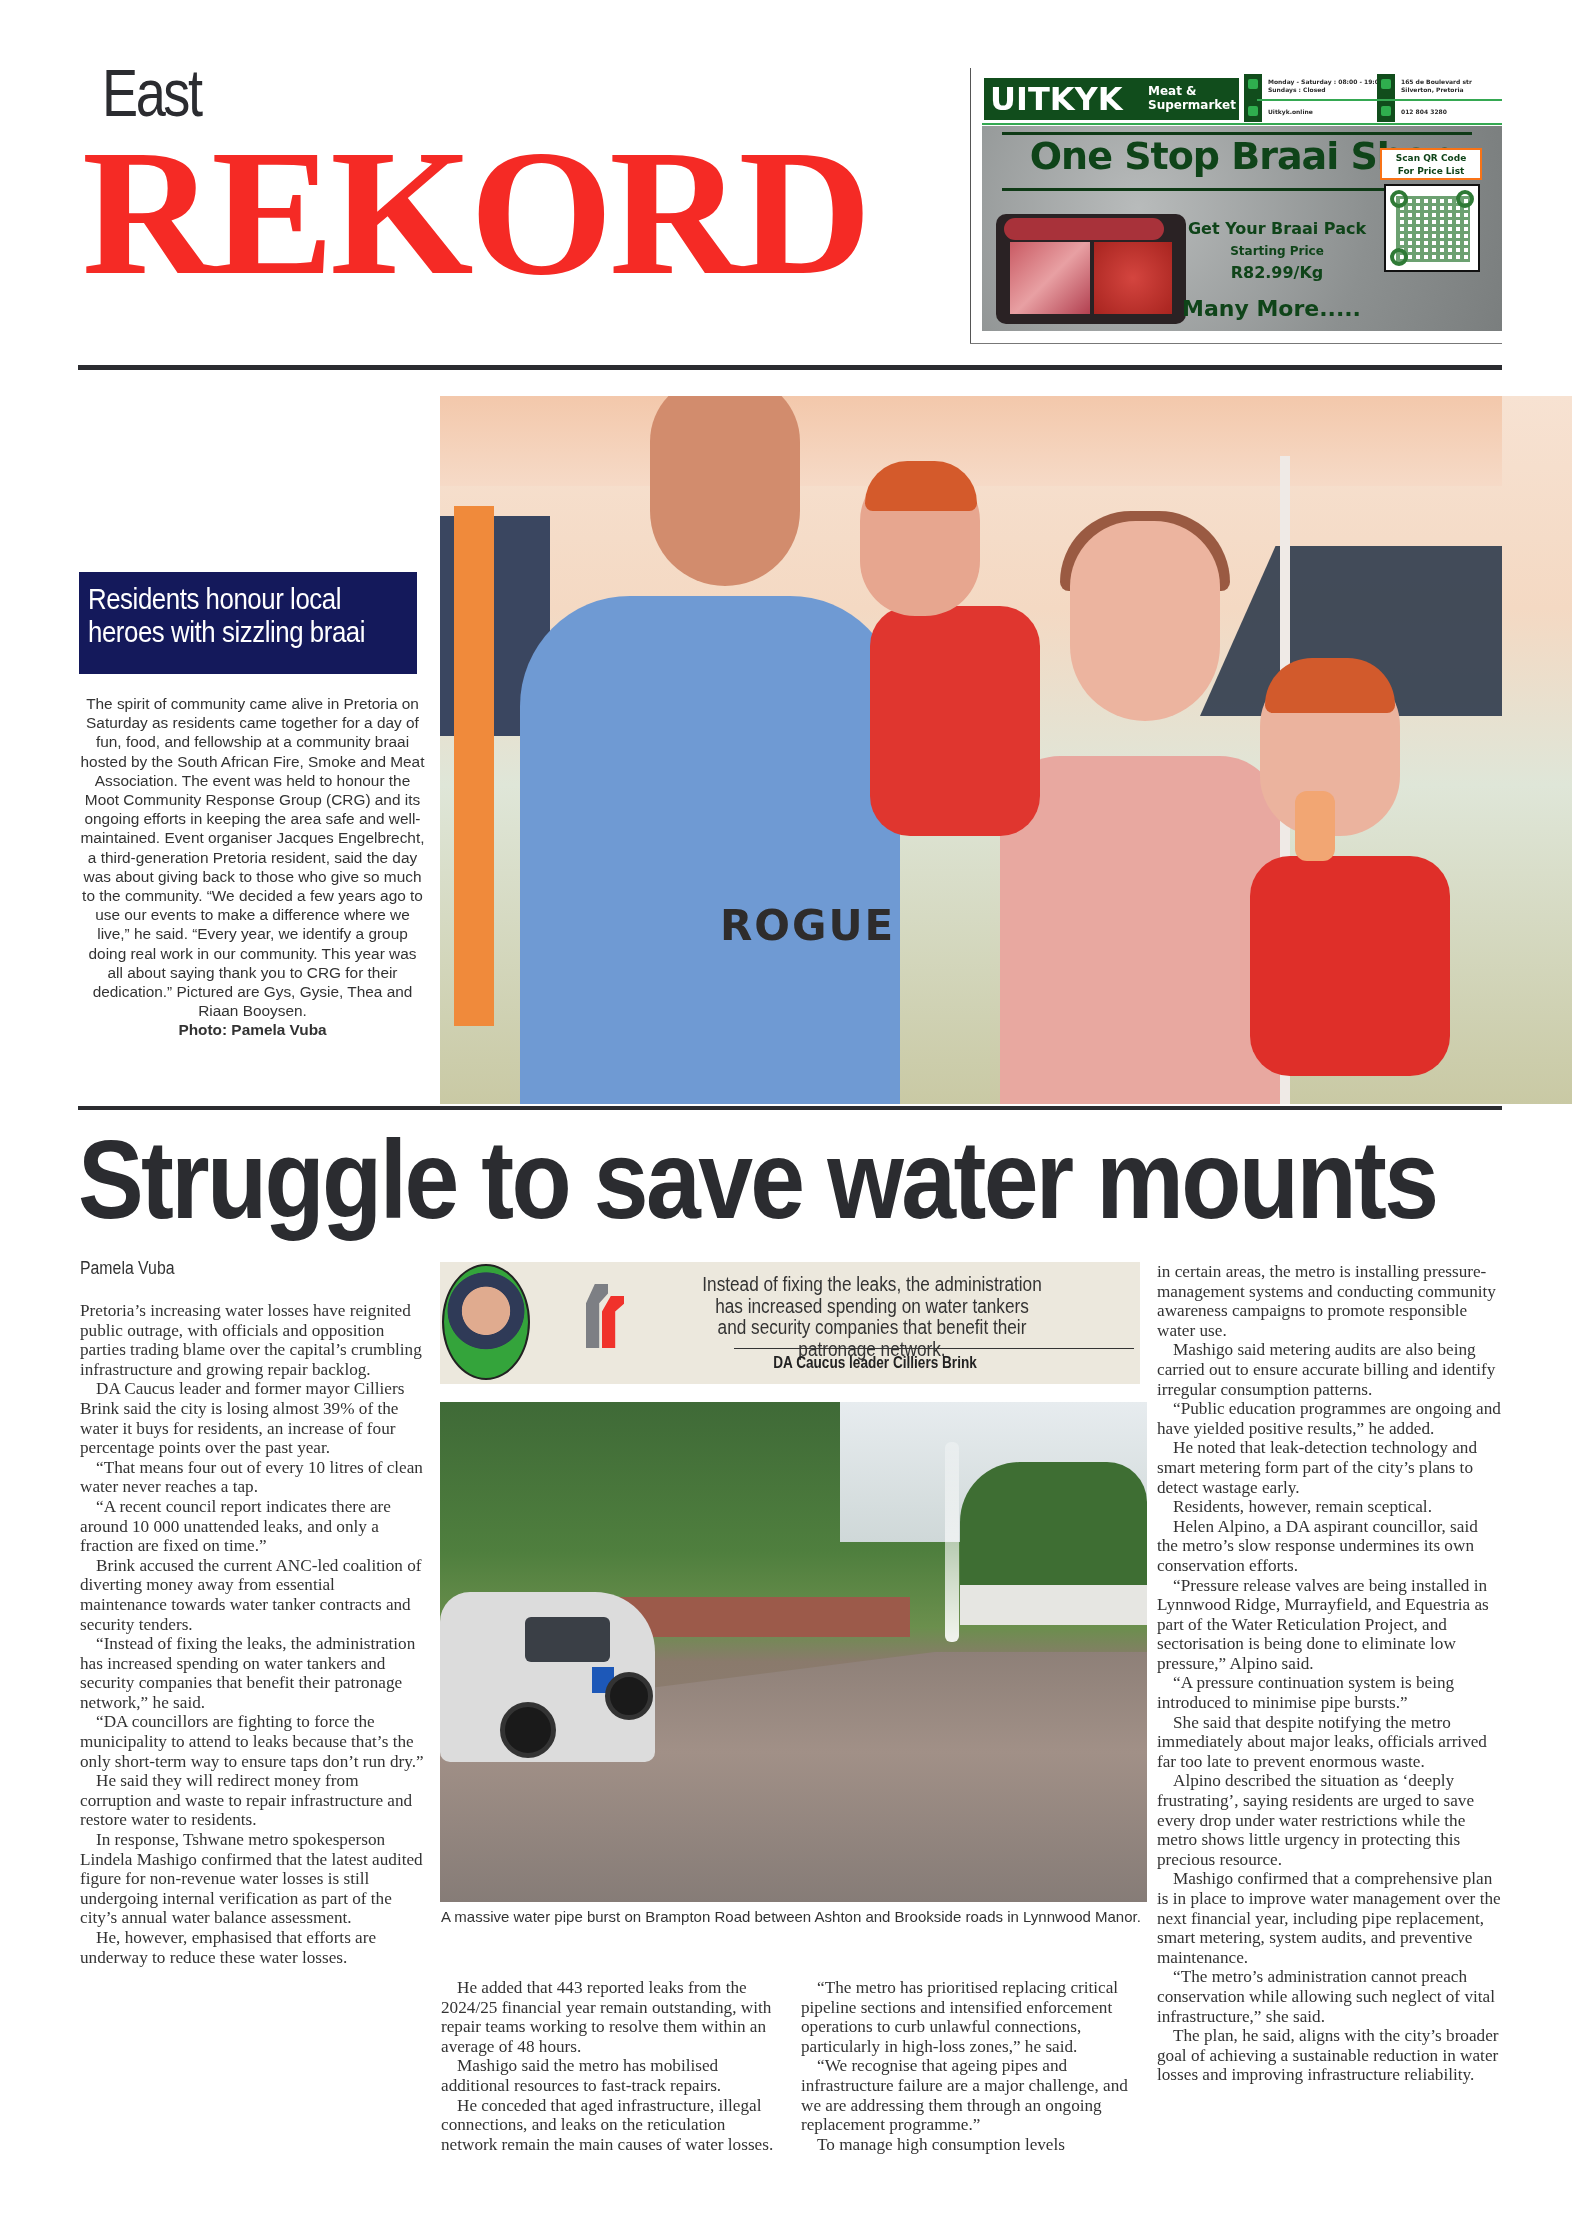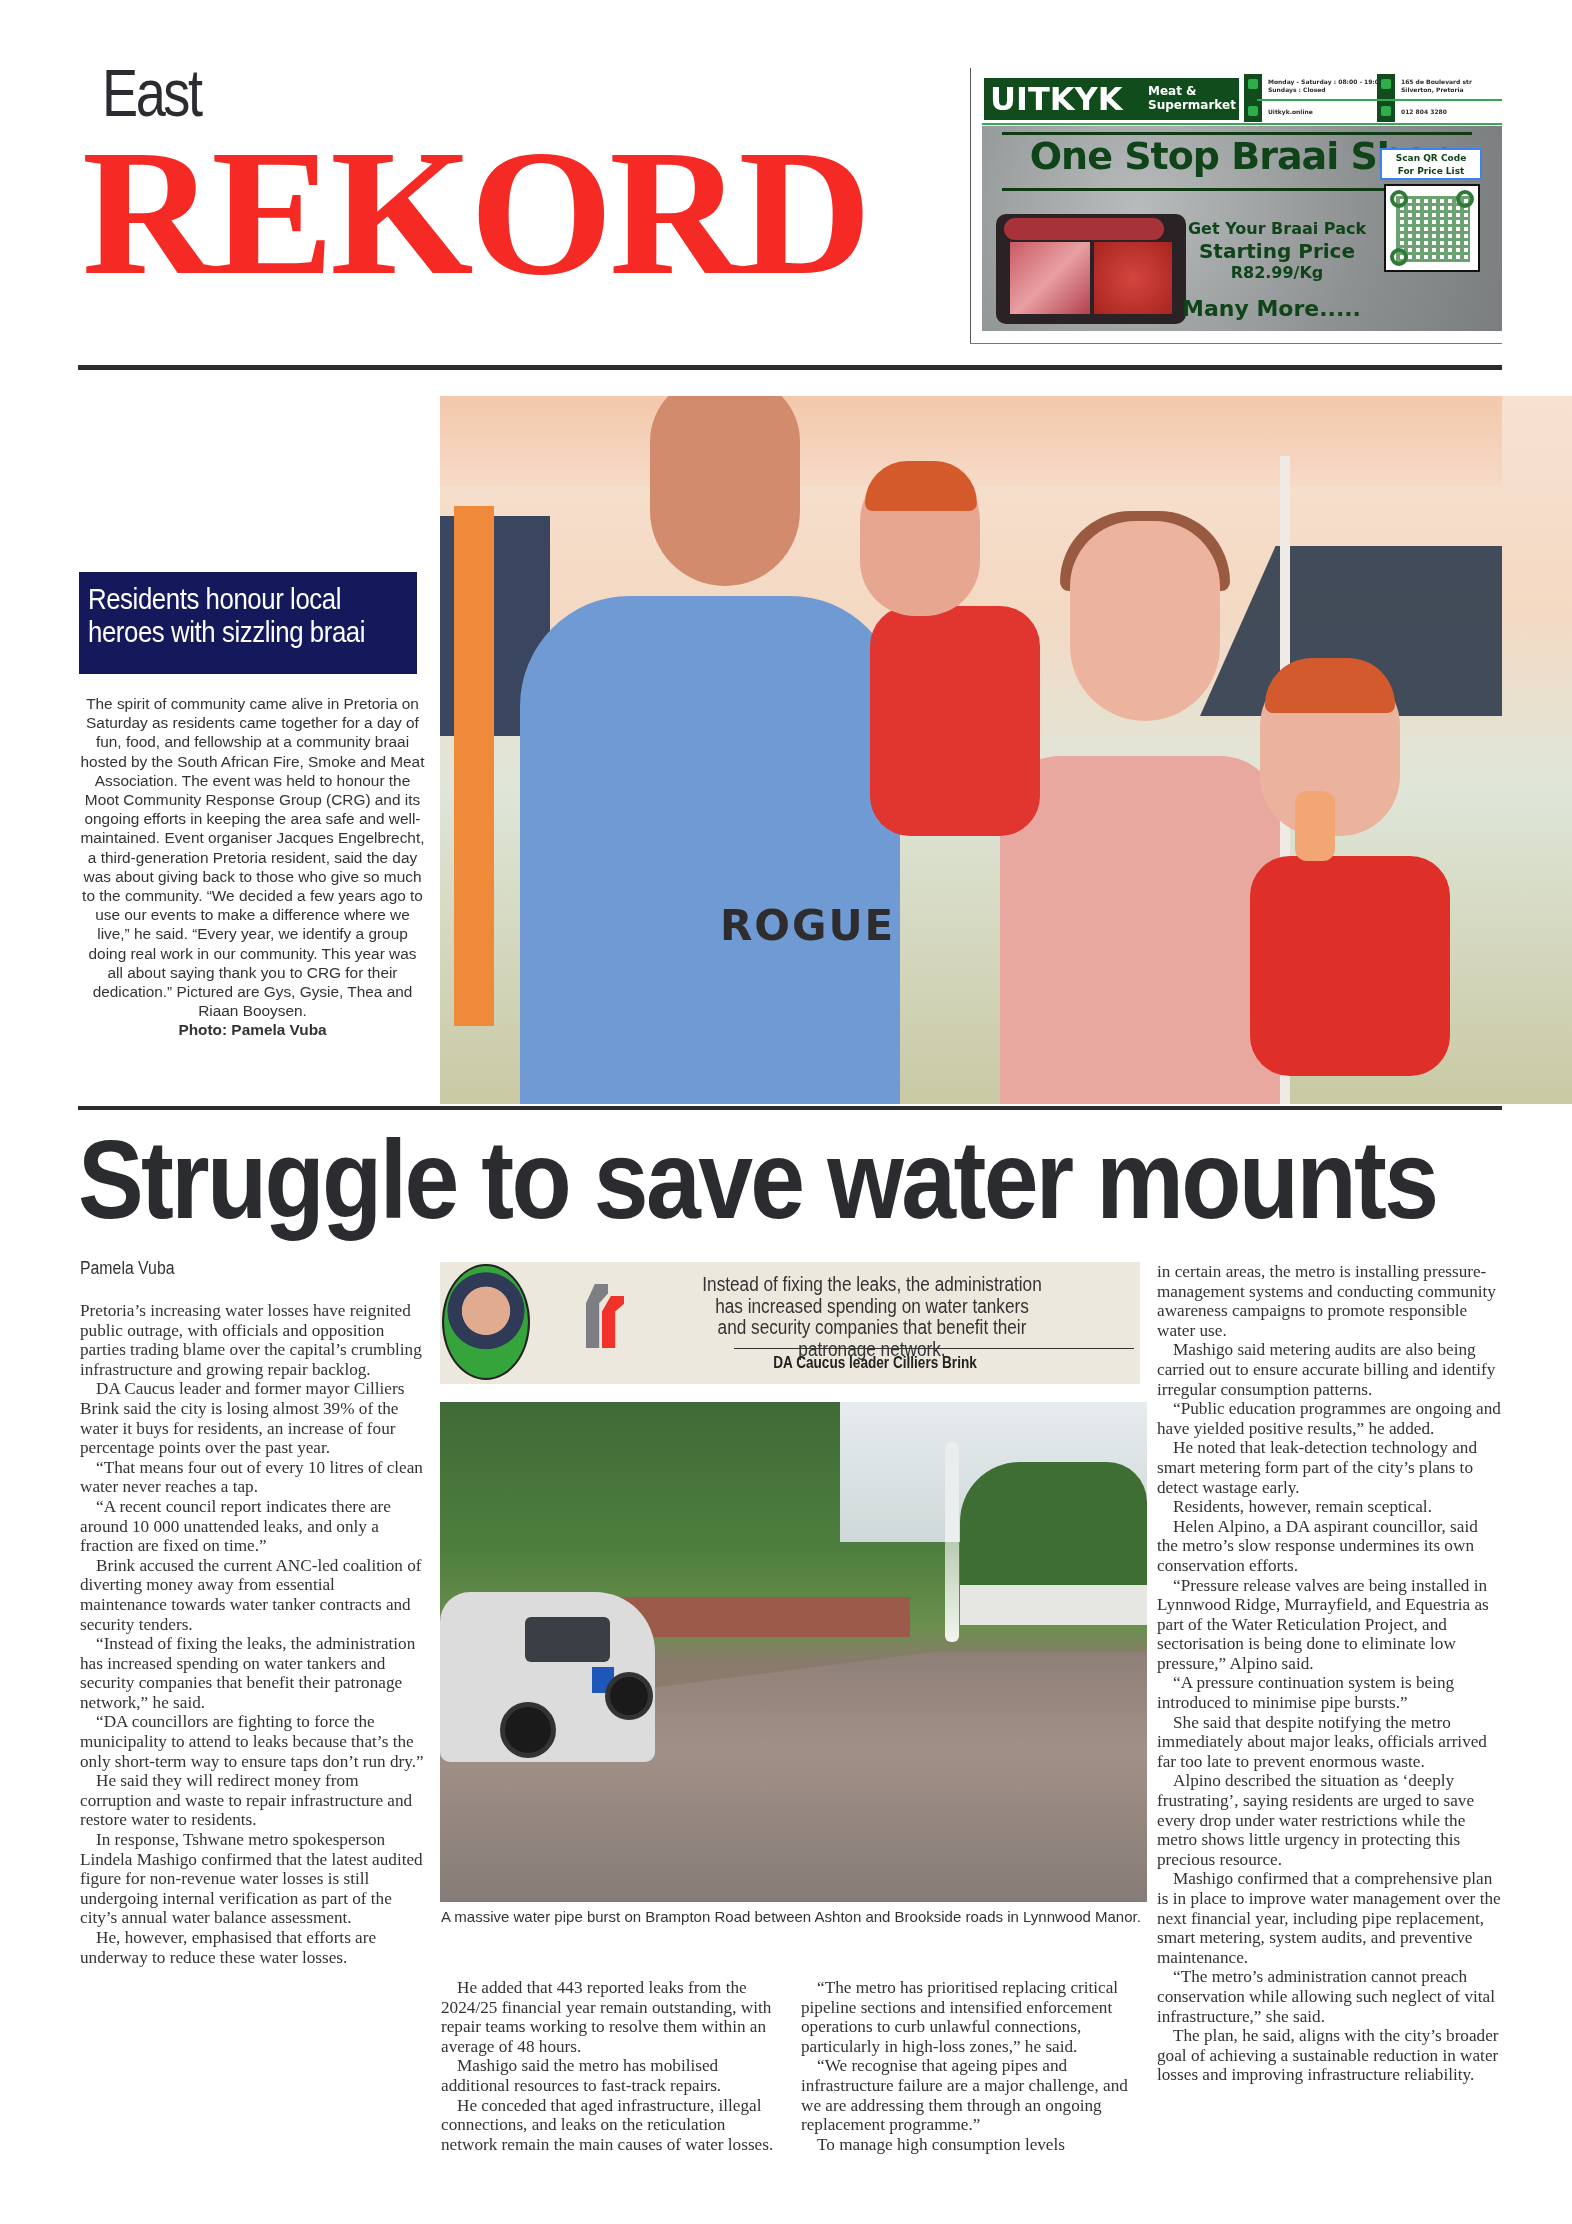--- a/index.html
+++ b/index.html
@@ -34,24 +34,24 @@
              background: radial-gradient(circle at 30% 40%, #b8bbbb, #8c9090 60%, #7a7e7e); }
   .ad-rule { position: absolute; left: 20px; width: 470px; height: 3px; background: #0f3a16; }
   .ad-headline { position: absolute; left: 0; top: 8px; width: 520px; text-align: center; font-family: "DejaVu Sans", sans-serif;
                  font-weight: bold; font-size: 38px; color: #0f4419; letter-spacing: -1px; }
   .ad-meat { position: absolute; left: 14px; top: 88px; width: 190px; height: 110px; background: #2a2224; border-radius: 10px; }
   .ad-meat .m1 { position: absolute; left: 8px; top: 4px; width: 160px; height: 22px; border-radius: 12px; background: #a8323a; }
   .ad-meat .m2 { position: absolute; left: 14px; top: 28px; width: 80px; height: 72px; background: linear-gradient(135deg,#c95a63,#e8a0a3 50%,#b24050); }
   .ad-meat .m3 { position: absolute; left: 98px; top: 28px; width: 78px; height: 72px; background: radial-gradient(circle,#d4453f,#a8241f); }
   .ad-pitch { position: absolute; left: 195px; top: 92px; width: 200px; text-align: center; font-family: "DejaVu Sans", sans-serif; font-weight: bold; color: #0f4419; }
   .ad-pitch .l1 { font-size: 16px; line-height: 22px; }
-  .ad-pitch .l2 { font-size: 20px; line-height: 22px; }
+  .ad-pitch .l2 { font-size: 12px; line-height: 22px; }
   .ad-pitch .l3 { font-size: 16px; line-height: 22px; }
   .ad-more { position: absolute; left: 200px; top: 170px; font-family: "DejaVu Sans", sans-serif; font-weight: bold; font-size: 22px; color: #0f4419; }
-  .ad-qr-label { position: absolute; left: 398px; top: 76px; width: 102px; height: 32px; background: #fff; border: 2px solid #3b82f6;
+  .ad-qr-label { position: absolute; left: 398px; top: 76px; width: 102px; height: 32px; background: #fff; border: 2px solid #f97316;
                  text-align: center; font-family: "DejaVu Sans", sans-serif; font-weight: bold; font-size: 9px; line-height: 13px; color: #0f4419; padding-top: 2px; }
   .ad-qr { position: absolute; left: 402px; top: 112px; width: 96px; height: 88px; background: #fff; border: 2px solid #111; }
   .ad-qr .finder { position: absolute; width: 18px; height: 18px; border: 4px solid #2f7a36; border-radius: 50%; }
   .ad-qr .dots { position: absolute; left: 10px; top: 10px; width: 74px; height: 66px;
      background-image: repeating-linear-gradient(90deg,#2f7a36 0 4px,transparent 4px 8px),repeating-linear-gradient(0deg,#2f7a36 0 3px,transparent 3px 7px);
      opacity: 0.7; }
 
   
   .rule-thick { position: absolute; left: 78px; width: 1424px; height: 5px; background: #2b2c30; }
 

